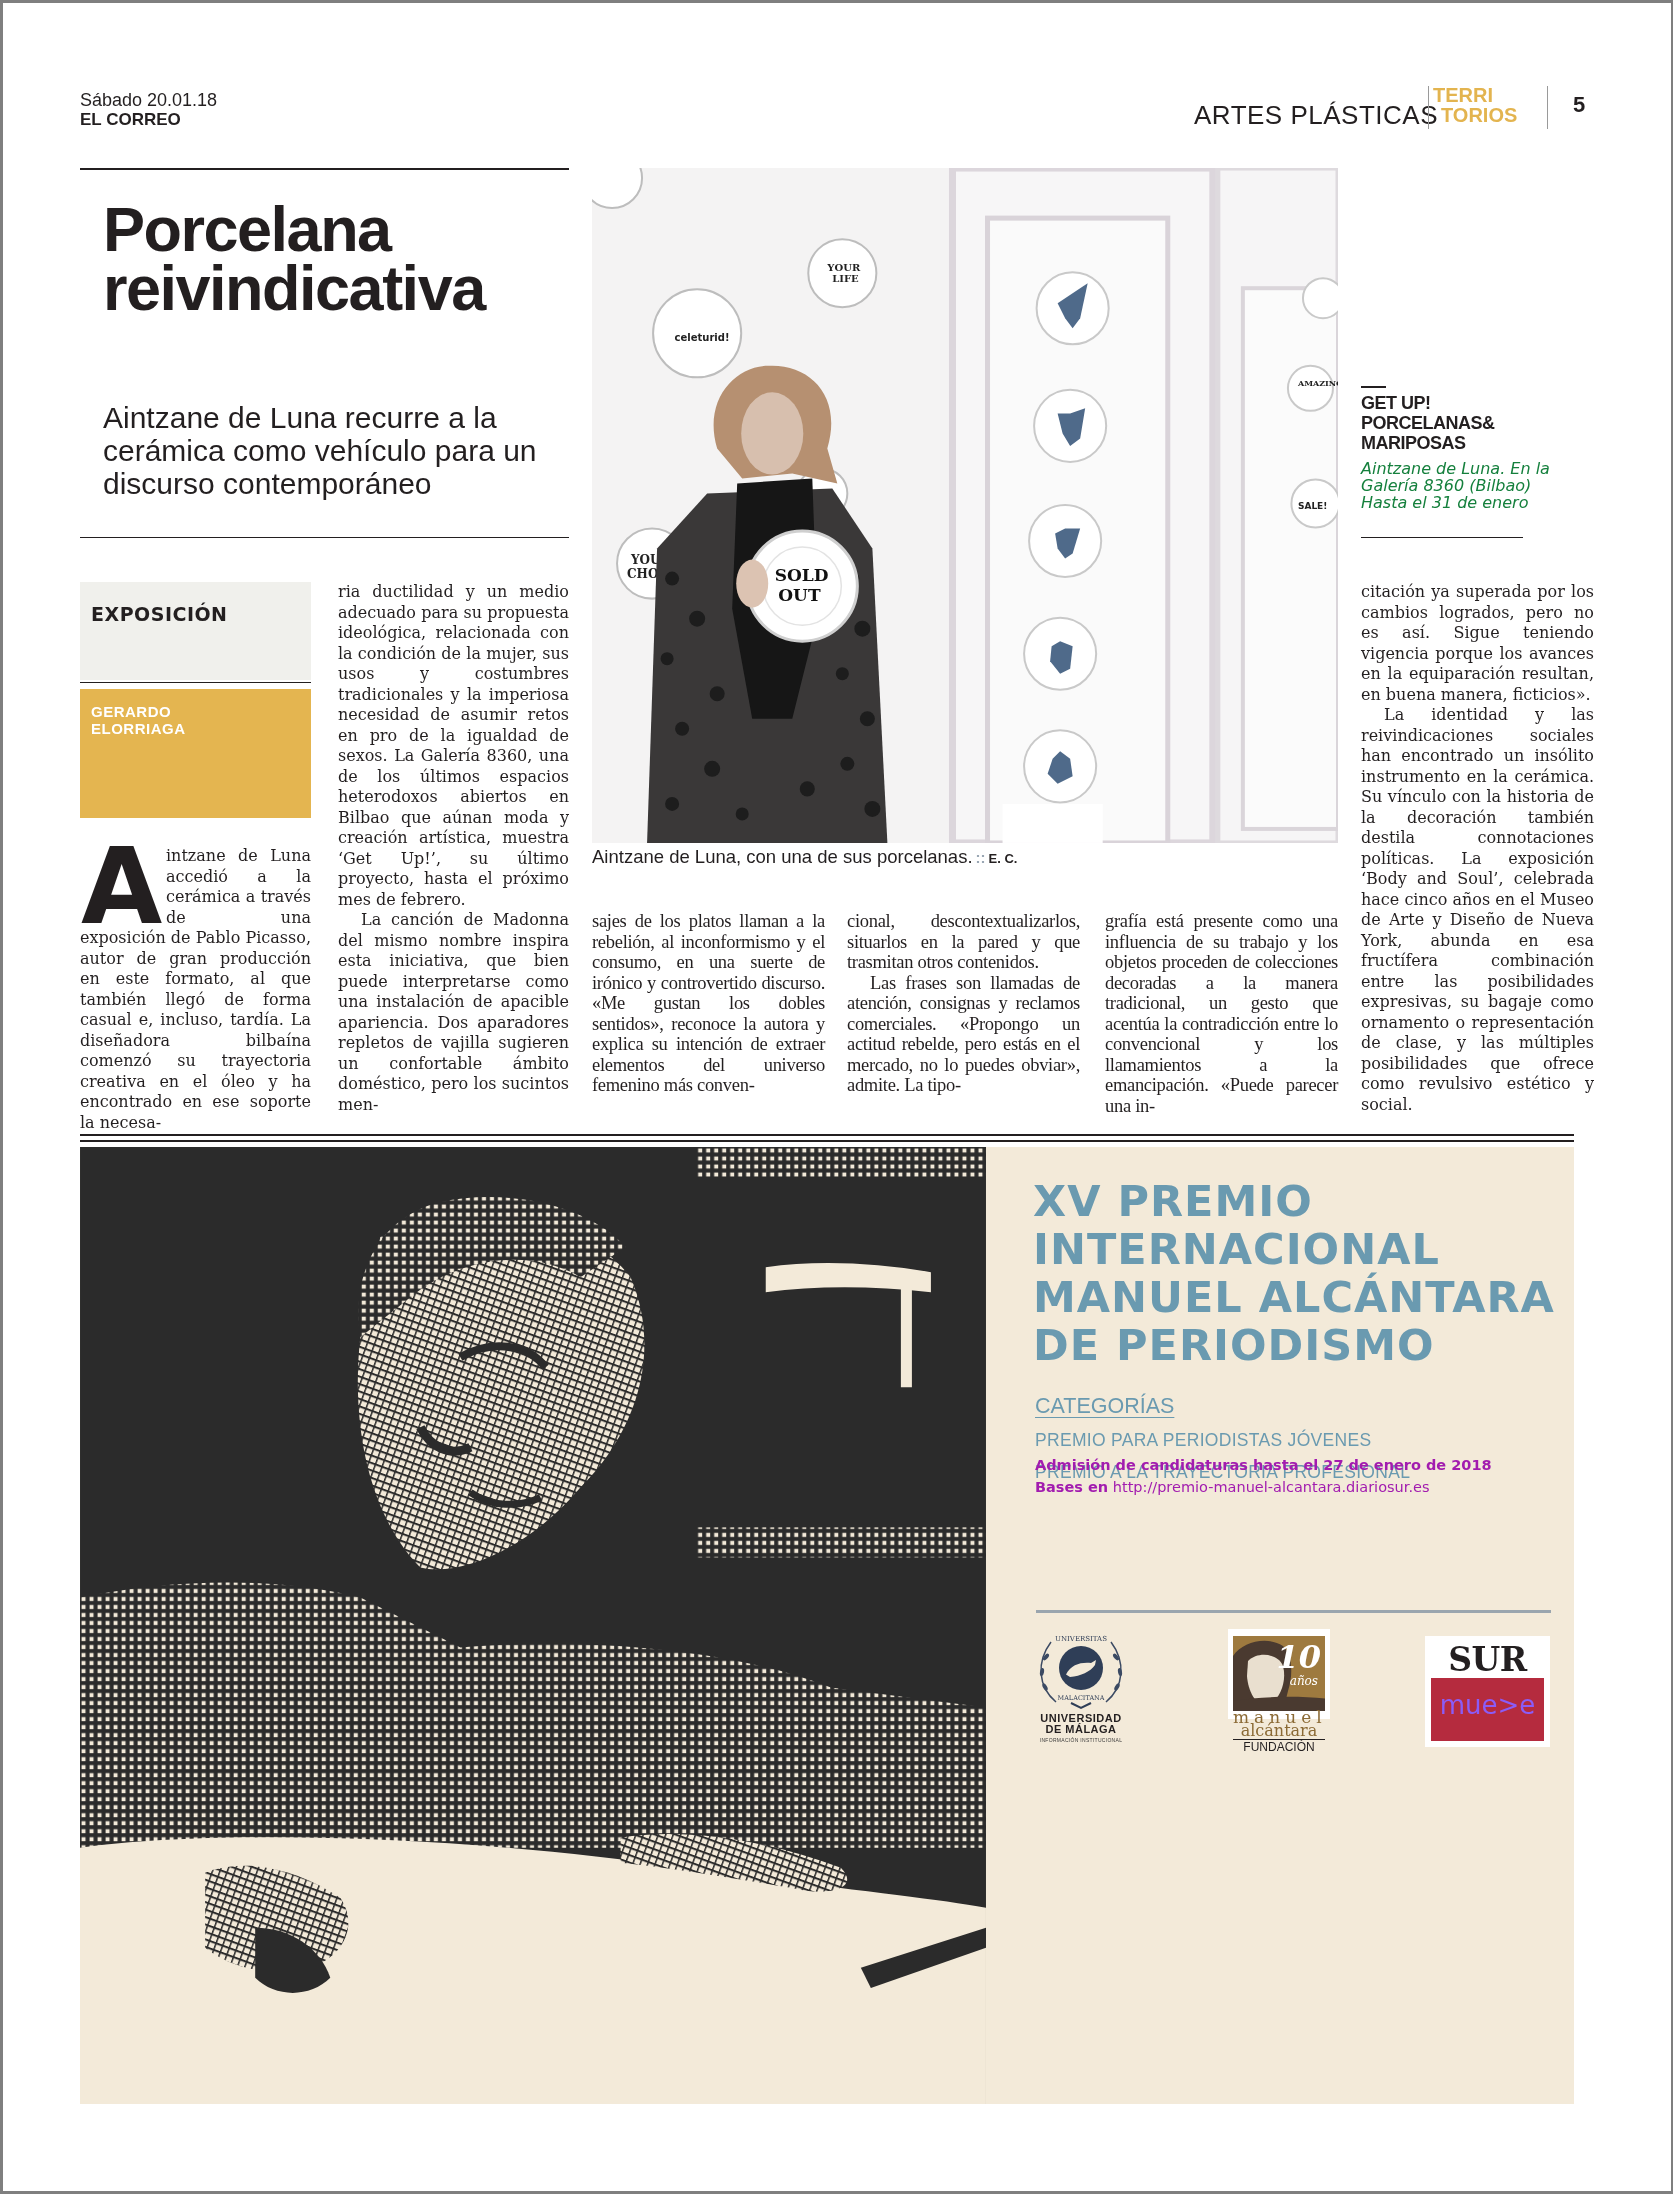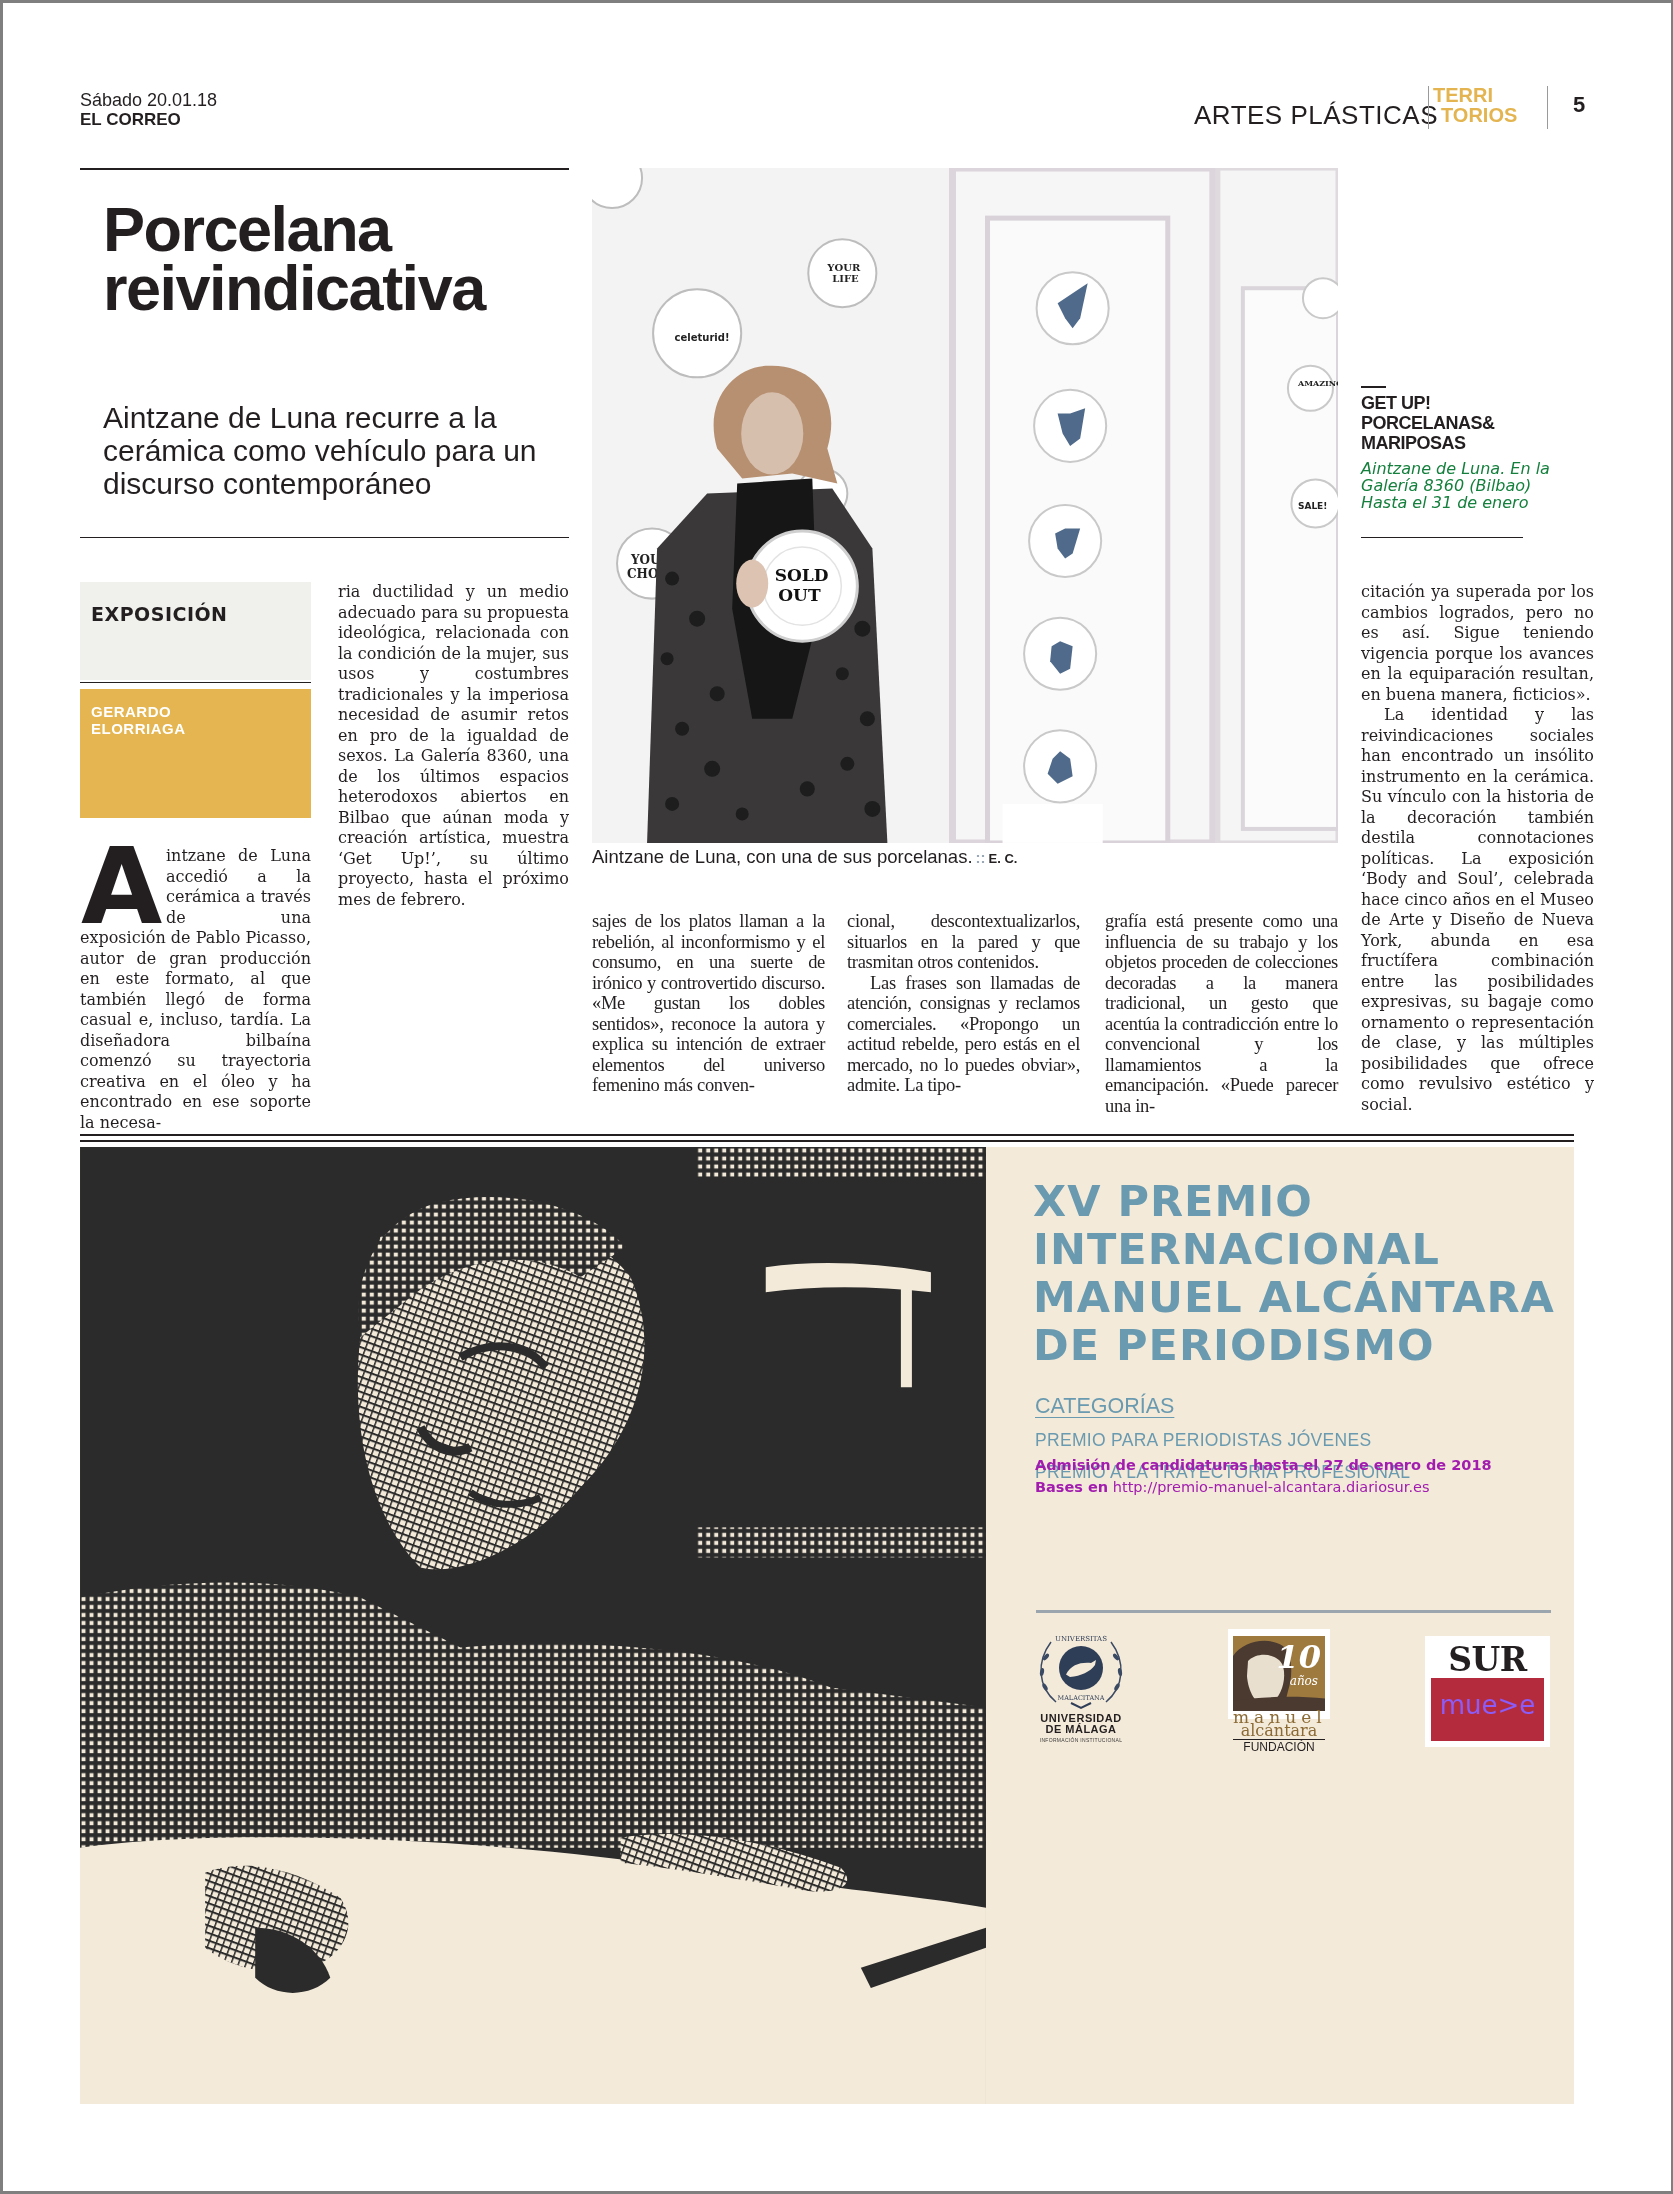--- a/index.html
+++ b/index.html
@@ -208,20 +208,21 @@
   <span>GERARDO</span>
   <span>ELORRIAGA</span>
 </div>
 
 <div class="dropcap">A</div>
 <div class="col" style="left:80px; top:846px; width:231px;">
   <p style="text-indent:0;"><span style="float:left; width:86px; height:82px;"></span><span>intzane de Luna accedió a la cerámica a través de una exposición de Pablo Picasso, autor de gran producción en este formato, al que también llegó de forma casual e, incluso, tardía. La diseñadora bilbaína comenzó su trayectoria creativa en el óleo y ha encontrado en ese soporte la necesa-</span></p>
 </div>
 <div class="col" style="left:338px; top:582px; width:231px;">
   <p>ria ductilidad y un medio adecuado para su propuesta ideológica, relacionada con la condición de la mujer, sus usos y costumbres tradicionales y la imperiosa necesidad de asumir retos en pro de la igualdad de sexos. La Galería 8360, una de los últimos espacios heterodoxos abiertos en Bilbao que aúnan moda y creación artística, muestra ‘Get Up!’, su último proyecto, hasta el próximo mes de febrero.</p>
+  <p class="indent">La canción de Madonna del mismo nombre inspira esta iniciativa, que bien puede interpretarse como una instalación de apacible apariencia. Dos aparadores repletos de vajilla sugieren un confortable ámbito doméstico, pero los sucintos men-</p>
 </div>
 <div class="col narrow" style="left:592px; top:911px; width:233px;">
   <p>sajes de los platos llaman a la rebelión, al inconformismo y el consumo, en una suerte de irónico y controvertido discurso. «Me gustan los dobles sentidos», reconoce la autora y explica su intención de extraer elementos del universo femenino más conven-</p>
 </div>
 <div class="col narrow" style="left:847px; top:911px; width:233px;">
   <p>cional, descontextualizarlos, situarlos en la pared y que trasmitan otros contenidos.</p>
   <p class="indent">Las frases son llamadas de atención, consignas y reclamos comerciales. «Propongo un actitud rebelde, pero estás en el mercado, no lo puedes obviar», admite. La tipo-</p>
 </div>
 <div class="col narrow" style="left:1105px; top:911px; width:233px;">
   <p>grafía está presente como una influencia de su trabajo y los objetos proceden de colecciones decoradas a la manera tradicional, un gesto que acentúa la contradicción entre lo convencional y los llamamientos a la emancipación. «Puede parecer una in-</p>

